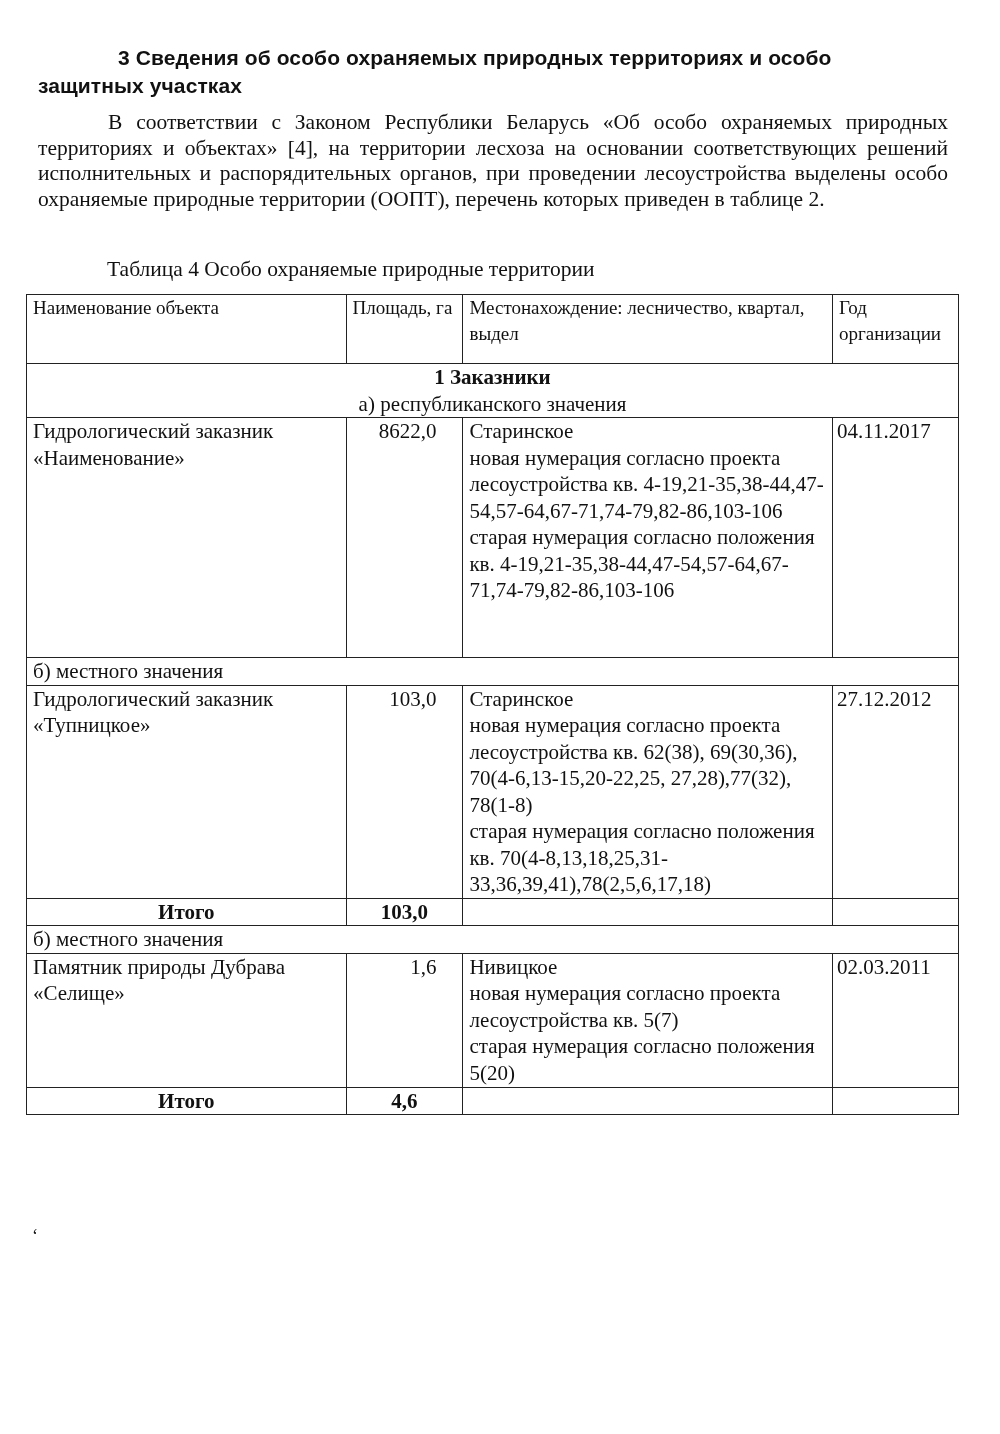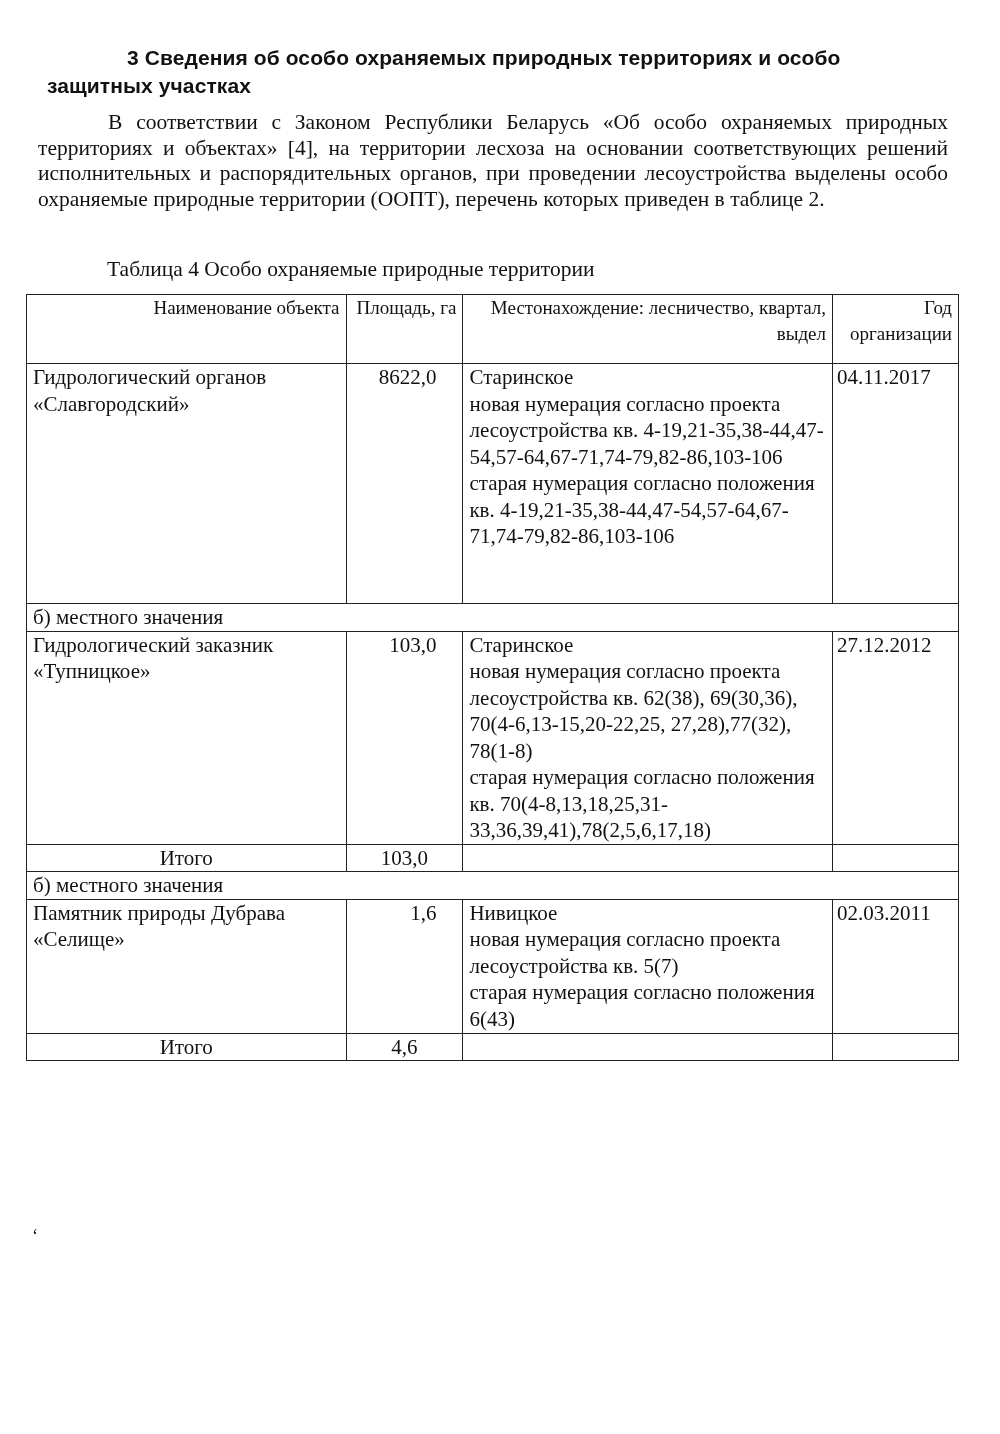--- a/index.html
+++ b/index.html
@@ -1,45 +1,45 @@
 <!DOCTYPE html>
 <html><head>
 <meta charset="utf-8">
 <style>
   html, body { margin: 0; padding: 0; background: #ffffff; }
   body { width: 1000px; height: 1434px; position: relative; overflow: hidden; color: #111; }
   .heading {
     position: absolute; left: 38px; top: 44px; width: 900px;
     font-family: "Liberation Sans", sans-serif; font-weight: bold; font-size: 21px; line-height: 28px;
-    text-indent: 80px; letter-spacing: 0.1px; margin-left: 9px;
+    text-indent: 80px; letter-spacing: 0.1px;
   }
   .para {
     position: absolute; left: 38px; top: 110px; width: 910px;
     font-family: "Liberation Serif", serif; font-size: 21.5px; line-height: 25.5px;
     text-align: justify; text-indent: 70px;
   }
   .caption {
     position: absolute; left: 107px; top: 257px;
     font-family: "Liberation Serif", serif; font-size: 21.5px;
   }
   table.main {
     position: absolute; left: 26px; top: 294px; width: 933px;
     border-collapse: collapse;
     font-family: "Liberation Serif", serif; font-size: 21px; line-height: 26.5px;
   }
   table.main td, table.main th { border: 1.5px solid #222; vertical-align: top; padding: 0 6px; }
   col.c1 { width: 320px; } col.c2 { width: 117px; } col.c3 { width: 370px; } col.c4 { width: 126px; }
-  .hdr td { font-size: 19px; line-height: 26px; text-align: right; vertical-align: middle; height: 68px; }
+  .hdr td { font-size: 19px; line-height: 26px; text-align: left; vertical-align: middle; height: 68px; }
   .sec td { text-align: center; padding: 0; }
   .sec-title { font-weight: bold; display: block; }
   .sub td { text-align: left; height: 26px; padding: 0; }
   .area { text-align: right !important; padding-right: 26px !important; }
   .date { padding-left: 4px !important; }
   .loc-line { display: block; }
-  .total td { font-weight: normal; height: 26px; margin-top: 20px; }
+  .total td { font-weight: bold; height: 26px; margin-top: 20px; }
   .total .tlabel { text-align: center; }
   .total .tval { text-align: center; }
   .mark { position: absolute; left: 32px; top: 1226px; font-size: 18px; font-family: "Liberation Serif", serif; }
 </style>
 </head>
 <body>
 
 <div class="heading">3 Сведения об особо охраняемых природных территориях и особо защитных участках</div>
 <div class="para">В соответствии с Законом Республики Беларусь «Об особо охраняемых природных территориях и объектах» [4], на территории лесхоза на основании соответствующих решений исполнительных и распорядительных органов, при проведении лесоустройства выделены особо охраняемые природные территории (ООПТ), перечень которых приведен в таблице 2.</div>
 <div class="caption">Таблица 4 Особо охраняемые природные территории</div>
@@ -52,22 +52,28 @@
       <col class="c4">
     </colgroup>
   <tbody>
       <tr class="hdr">
     <td>Наименование объекта</td>
     <td>Площадь, га</td>
     <td>Местонахождение: лесничество, квартал, выдел</td>
     <td>Год организации</td>
   </tr>
 
+  <tr class="sec">
+    <td colspan="4" style="border-bottom:none;">
+      <span class="sec-title">1 Заказники</span>
+      <span>а) республиканского значения</span>
+    </td>
+  </tr>
   <tr style="height:240px;">
-    <td>Гидрологический органов «Славгородский»</td>
+    <td>Гидрологический заказник «Наименование»</td>
     <td class="area">8622,0</td>
     <td>
       <span class="loc-line">Старинское</span>
       <span class="loc-line">новая нумерация согласно проекта лесоустройства кв. 4-19,21-35,38-44,47-54,57-64,67-71,74-79,82-86,103-106</span>
       <span class="loc-line">старая нумерация согласно положения кв. 4-19,21-35,38-44,47-54,57-64,67-71,74-79,82-86,103-106</span>
     </td>
     <td class="date">04.11.2017</td>
   </tr>
   <tr class="sub">
     <td colspan="4">б) местного значения</td>
@@ -91,21 +97,21 @@
 
   <tr class="sub">
     <td colspan="4">б) местного значения</td>
   </tr>
   <tr style="height:134px;padding-left:32px;">
     <td>Памятник природы Дубрава «Селище»</td>
     <td class="area">1,6</td>
     <td>
       <span class="loc-line">Нивицкое</span>
       <span class="loc-line">новая нумерация согласно проекта лесоустройства кв. 5(7)</span>
-      <span class="loc-line">старая нумерация согласно положения 6(43)</span>
+      <span class="loc-line">старая нумерация согласно положения 5(20)</span>
     </td>
     <td class="date">02.03.2011</td>
   </tr>
   <tr class="total">
     <td class="tlabel">Итого</td>
     <td class="tval">4,6</td>
     <td></td>
     <td></td>
   </tr>
 </tbody>

